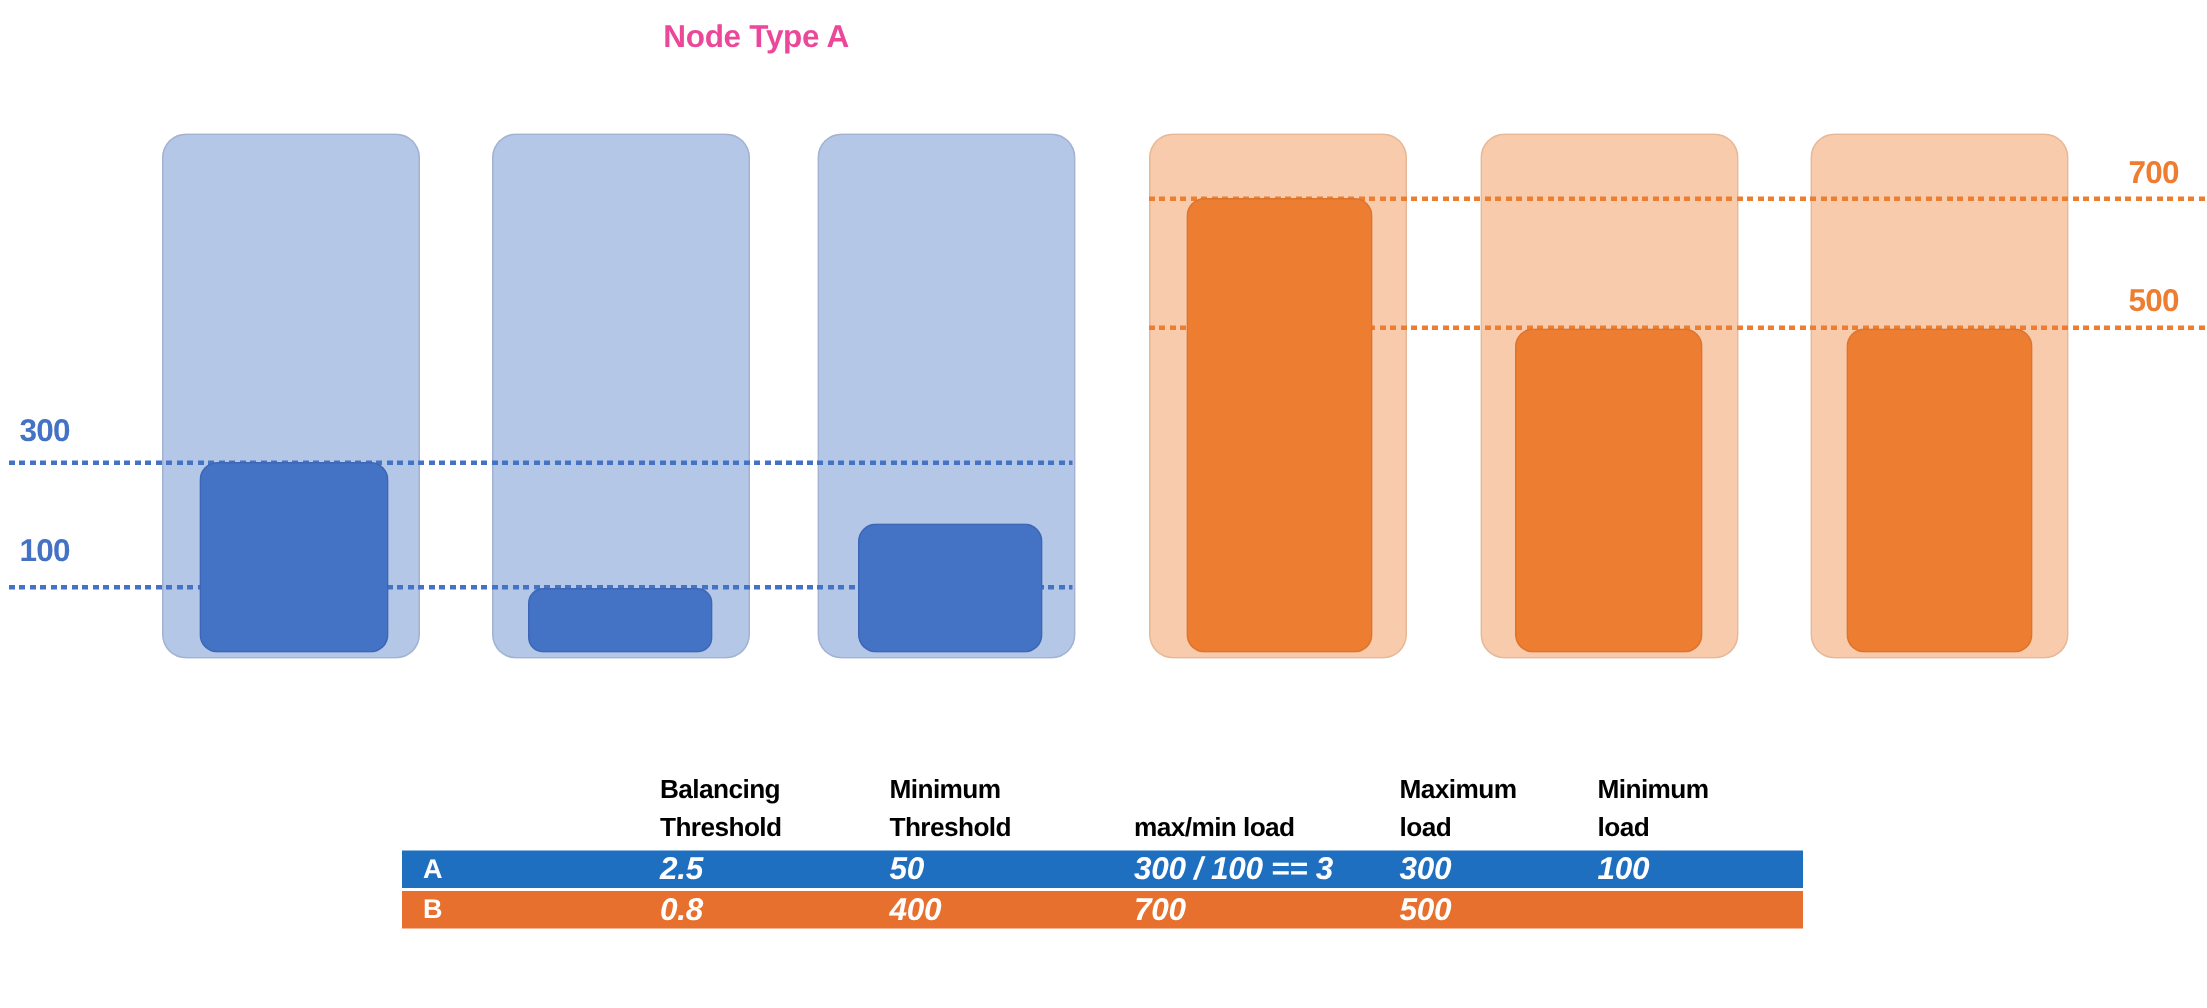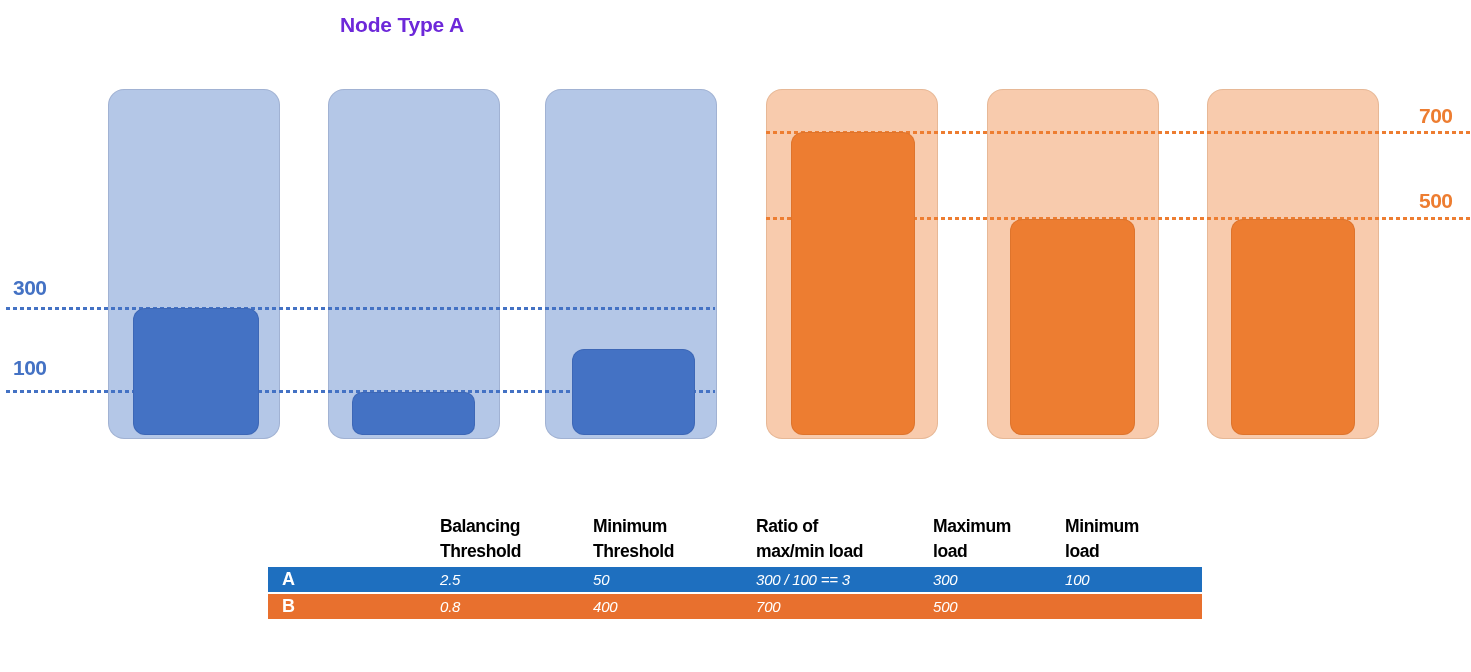--- a/index.html
+++ b/index.html
@@ -4,21 +4,21 @@
 <style>
   html,body { margin:0; padding:0; background:#ffffff; }
   .canvas {
     position:relative; width:1471px; height:672px; background:#ffffff;
     font-family:"Liberation Sans", sans-serif; overflow:hidden;
   }
   .group-title {
     position:absolute; top:13px; width:300px; text-align:center;
     font-size:21px; font-weight:700; letter-spacing:-0.2px; z-index:5;
   }
-  .title-a { color:#6d28d9; left:252px; }
+  .title-a { color:#ec4899; left:266px;text-align:right; }
   .title-b { color:#ED7D31; left:921px; }
 
   .capacity {
     position:absolute; top:89px; height:348px; width:170px;
     border-radius:16px; z-index:1;
   }
   .cap-a { background:#B4C7E7; border:1px solid rgba(125,140,175,0.35); }
   .cap-b { background:#F8CBAD; border:1px solid rgba(200,150,110,0.35); }
 
   .load {
@@ -50,21 +50,21 @@
     letter-spacing:-0.4px; padding-left:8px; align-self:end;
   }
   .t-row { height:25px; margin-top:0; }
   .t-row + .t-row { margin-top:2px; }
   .row-a-bg { background:#1E6FBF; }
   .row-b-bg { background:#E8702E; }
   .t-row .lcell {
     color:#fff; font-weight:700; font-size:18px; line-height:25px; padding-left:14px;
   }
   .t-row .vcell {
-    color:#fff; font-weight:400; font-style:italic; font-size:15px;
+    color:#fff; font-weight:700; font-style:italic; font-size:21px;
     line-height:25px; padding-left:8px; letter-spacing:-0.2px;
   }
 </style>
 </head>
 <body>
 
 <div class="canvas">
 
   <div class="group-title title-a">Node Type A</div>
 
@@ -101,21 +101,20 @@
       <div class="hcell"></div>
       <div class="hcell">
         <div>Balancing</div>
         <div>Threshold</div>
       </div>
       <div class="hcell">
         <div>Minimum</div>
         <div>Threshold</div>
       </div>
       <div class="hcell">
-        <div>Ratio of</div>
         <div>max/min load</div>
       </div>
       <div class="hcell">
         <div>Maximum</div>
         <div>load</div>
       </div>
       <div class="hcell">
         <div>Minimum</div>
         <div>load</div>
       </div>

